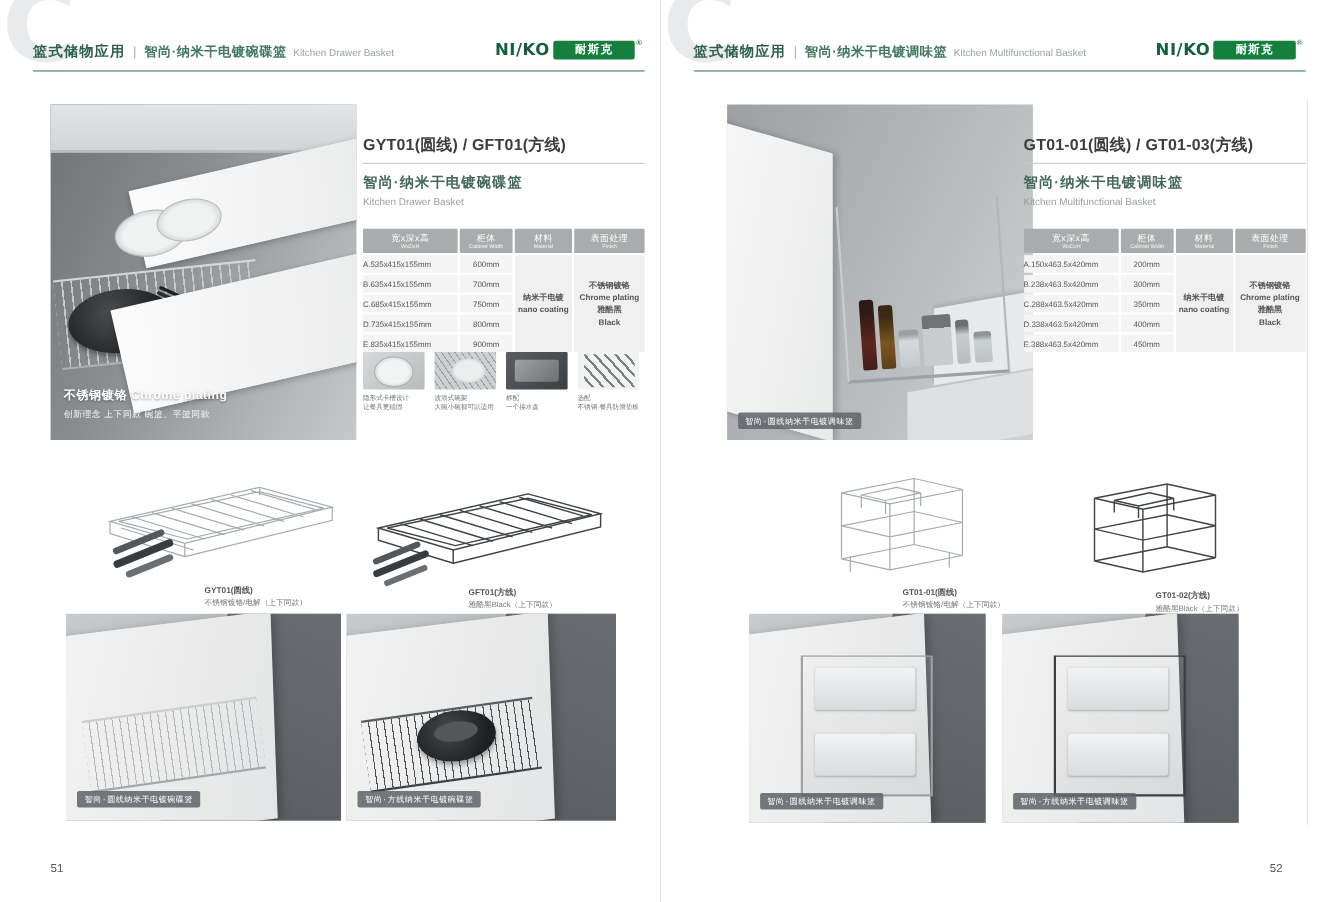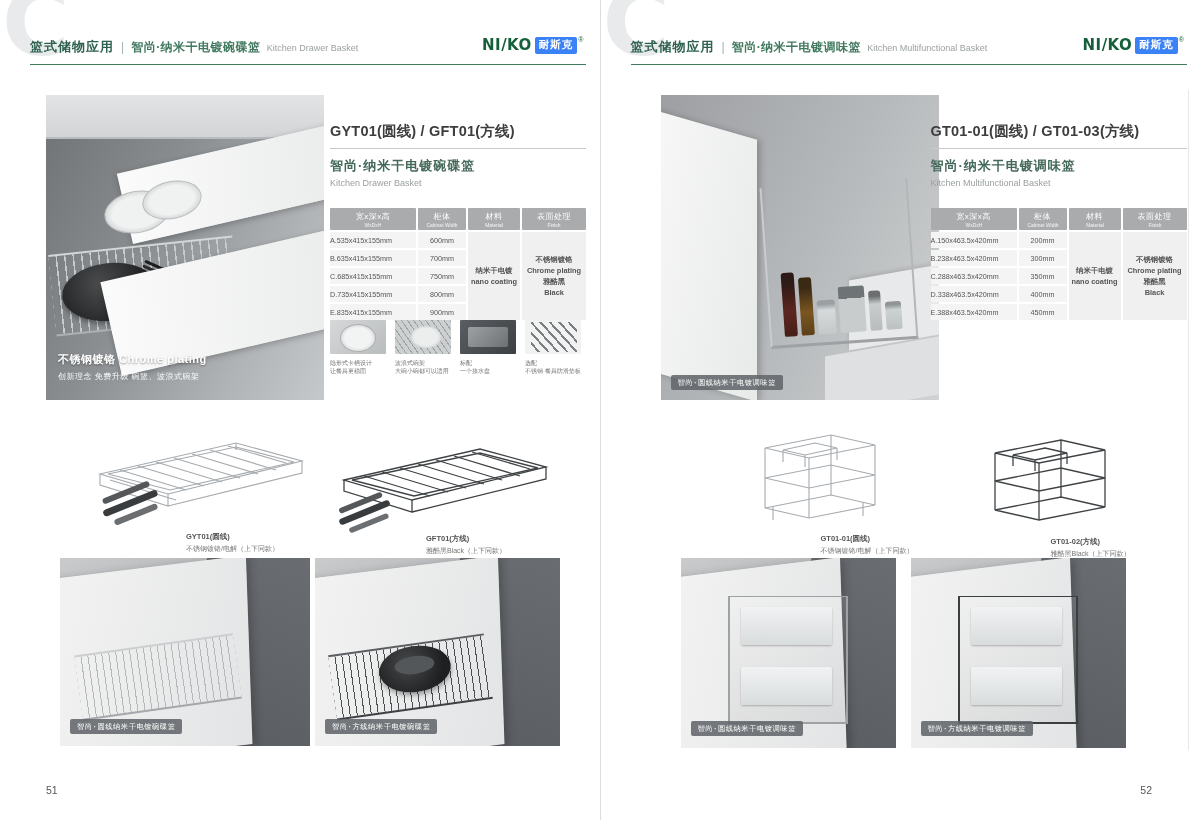--- a/index.html
+++ b/index.html
@@ -10,21 +10,21 @@
 
   
   .c-mark{position:absolute;left:2px;top:-22px;font-size:92px;font-weight:900;color:#e9eaeb;font-family:"DejaVu Sans",sans-serif;line-height:1;}
   .hdr{position:absolute;left:30px;top:38px;white-space:nowrap;display:flex;align-items:baseline;}
   .hdr-cat{font-size:13px;font-weight:bold;color:#2f6150;letter-spacing:1px;}
   .hdr-div{color:#9db5ab;margin:0 7px;font-size:12px;}
   .hdr-prod{font-size:12px;font-weight:bold;color:#41795f;letter-spacing:.5px;}
   .hdr-en{font-size:9px;color:#9aa19e;margin-left:6px;}
   .logo{position:absolute;right:16px;top:36px;display:flex;align-items:center;}
   .logo-latin{font-size:15px;font-weight:800;color:#155f3a;letter-spacing:.5px;font-family:"DejaVu Sans",sans-serif;}
-  .logo-cn{background:#3b82f6;color:#fff;font-size:10.5px;font-weight:bold;padding:1px 4px 2px;border-radius:2px;margin-left:3px;letter-spacing:1px;}
+  .logo-cn{background:#15803d;color:#fff;font-size:10.5px;font-weight:bold;padding:1px 20px 2px;border-radius:2px;margin-left:3px;letter-spacing:1px;}
   .logo-reg{font-size:7px;color:#155f3a;align-self:flex-start;margin-left:1px;}
   .hdr-rule{position:absolute;left:30px;top:64px;width:556px;height:1px;background:#3f7a5c;}
 
   
   .hero{position:absolute;overflow:hidden;background:linear-gradient(115deg,#6e7275 0%,#8a8e91 40%,#b0b3b6 75%,#c6c9cb 100%);}
   .heroL{left:46px;top:95px;width:278px;height:305px;}
   .heroR{left:60px;top:95px;width:278px;height:305px;background:linear-gradient(115deg,#9d9fa2 0%,#b7babc 55%,#cfd1d2 100%);}
   .counter-top{position:absolute;left:0;top:0;width:100%;height:42px;background:linear-gradient(180deg,#e3e4e5,#d2d4d5);border-bottom:2px solid #b9bcbe;}
   .drawer-front{position:absolute;background:linear-gradient(100deg,#fbfbfb,#e9eaea);box-shadow:0 2px 6px rgba(0,0,0,.25);}
   .df1{width:230px;height:72px;right:-28px;top:52px;transform:rotate(-13deg);}
@@ -98,21 +98,21 @@
   .ph-pot::after{content:"";position:absolute;left:16px;top:10px;width:40px;height:18px;border-radius:50%;background:#54575a;}
   .ph-frame{position:absolute;left:22%;top:20%;width:54%;height:66%;border:2px solid #9ea2a5;border-top-width:1px;background:linear-gradient(180deg,rgba(255,255,255,.12),rgba(0,0,0,.05));}
   .ph-frame.dark{border-color:#3c3f42;}
   .ph-bin{position:absolute;left:10%;width:78%;height:30%;background:linear-gradient(180deg,#f0f2f3,#d9dcdd);border-radius:2px;box-shadow:0 1px 2px rgba(0,0,0,.25);}
   .bin-top{top:8%;}
   .bin-bot{top:56%;}
   .badge{position:absolute;left:10px;bottom:12px;background:rgba(98,103,107,.88);color:#fff;font-size:7.3px;letter-spacing:.5px;padding:2.5px 7px;border-radius:2px;white-space:nowrap;font-family:Liberation Mono, monospace;}
 
   .pageno{position:absolute;bottom:24px;font-size:10.5px;color:#555;}
   .pn-left{left:46px;}
-  .pn-right{right:48px;margin-top:31px;}
+  .pn-right{right:34px;margin-top:31px;}
 </style>
 </head>
 <body>
 
 <section class="page">
   <div class="c-mark">C</div>
 
   <header class="hdr">
     <span class="hdr-cat">篮式储物应用</span>
     <span class="hdr-div">|</span>
@@ -130,21 +130,21 @@
     <div class="counter-top"></div>
     <div class="drawer-front df1"></div>
     <div class="wire-tray"></div>
     <div class="plate p1"></div>
     <div class="plate p2"></div>
     <div class="pot"></div>
     <div class="chopsticks"></div>
     <div class="drawer-front df2"></div>
     <figcaption class="hero-cap">
       <div class="hero-cap-t">不锈钢镀铬 Chrome plating</div>
-      <div class="hero-cap-s">创新理念 免费升级 碗篮、波浪式碗架</div>
+      <div class="hero-cap-s">创新理念 上下同款 碗篮、平篮同款</div>
     </figcaption>
   </figure>
 
   <div class="tcol">
     <h2 class="model">GYT01(圆线) / GFT01(方线)</h2>
     <div class="model-rule"></div>
     <h3 class="name-cn">智尚·纳米干电镀碗碟篮</h3>
     <div class="name-en">Kitchen Drawer Basket</div>
   </div>
 

